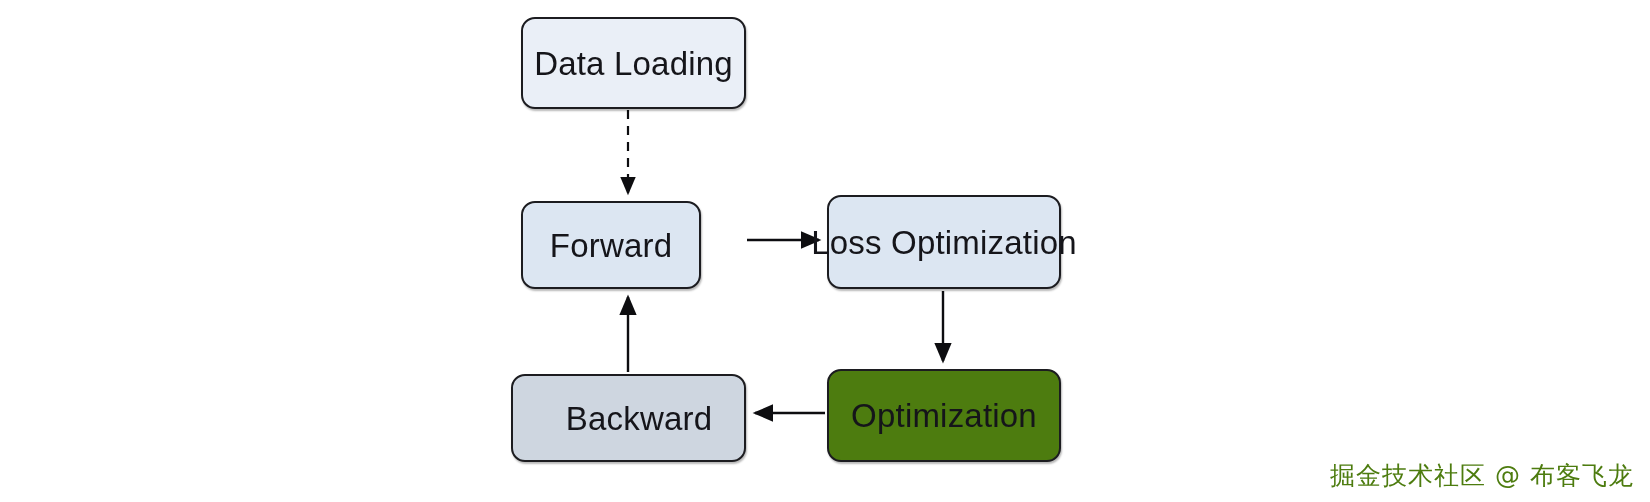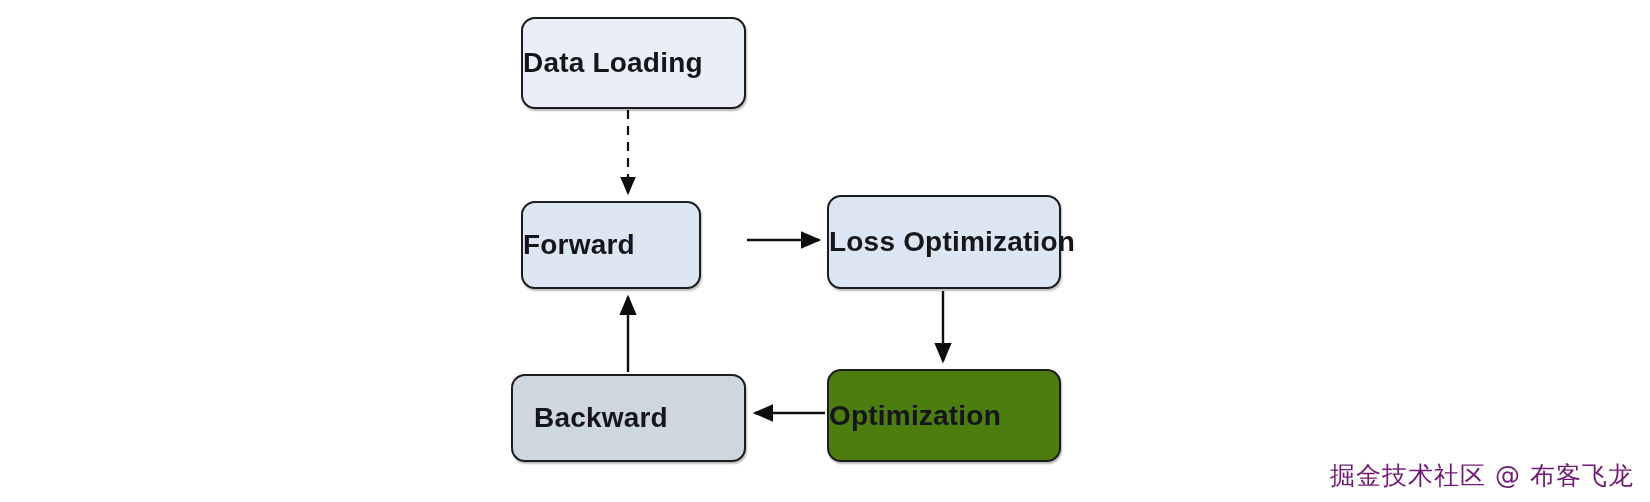--- a/index.html
+++ b/index.html
@@ -24,24 +24,24 @@
     width: 1650px;
     height: 502px;
   }
   .node-box {
     position: absolute;
     box-sizing: border-box;
     border: 2px solid #1c1c20;
     border-radius: 14px;
     display: flex;
     align-items: center;
-    justify-content: flex-start;
+    justify-content: center;
     color: #15151a;
-    font-size: 28px;
-    font-weight: 700;
+    font-size: 33px;
+    font-weight: 400;
     letter-spacing: 0.2px;
     font-family: "Liberation Sans", sans-serif;
     box-shadow: 1px 2px 2px rgba(0,0,0,0.28);
   }
   .node-label {
     white-space: nowrap;
     line-height: 1;
   }
   #node-data-loading {
     left: 521px; top: 17px; width: 225px; height: 92px;
@@ -62,21 +62,21 @@
   }
   #node-optimization {
     left: 827px; top: 369px; width: 234px; height: 93px;
     background: #4d7c0f;
   }
   #watermark {
     position: absolute;
     right: 16px;
     bottom: 10px;
     font-size: 25px;
-    color: #701a75;
+    color: #4d7c0f;
     letter-spacing: 1px;
     white-space: nowrap;
     font-family: "DejaVu Sans", sans-serif;
     user-select: none;
   }
 </style>
 </head>
 <body>
 
 <div id="canvas">

